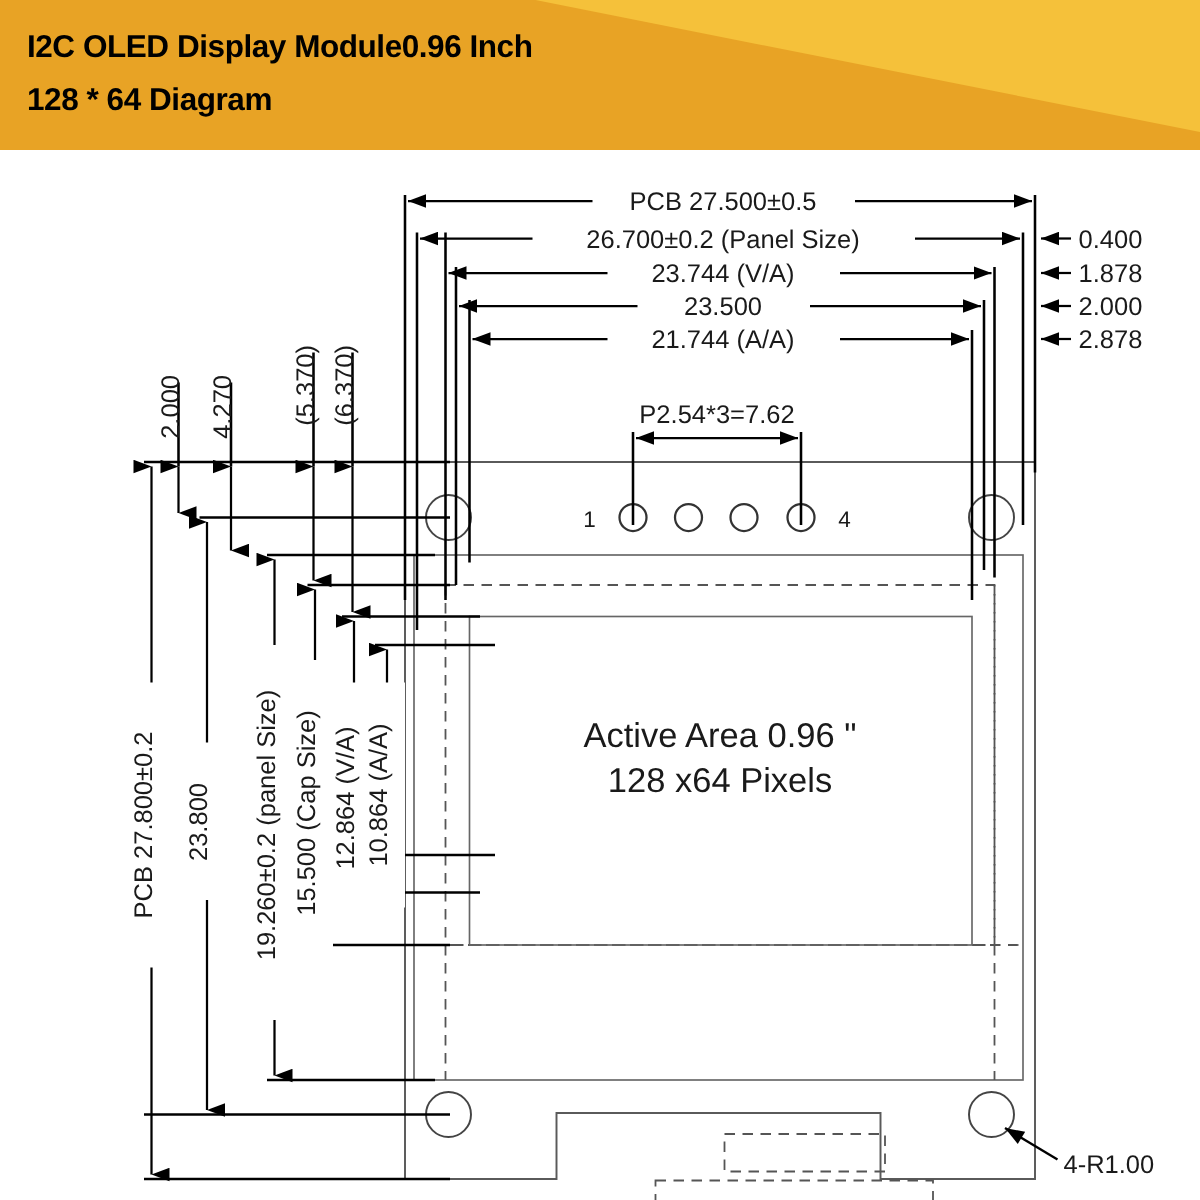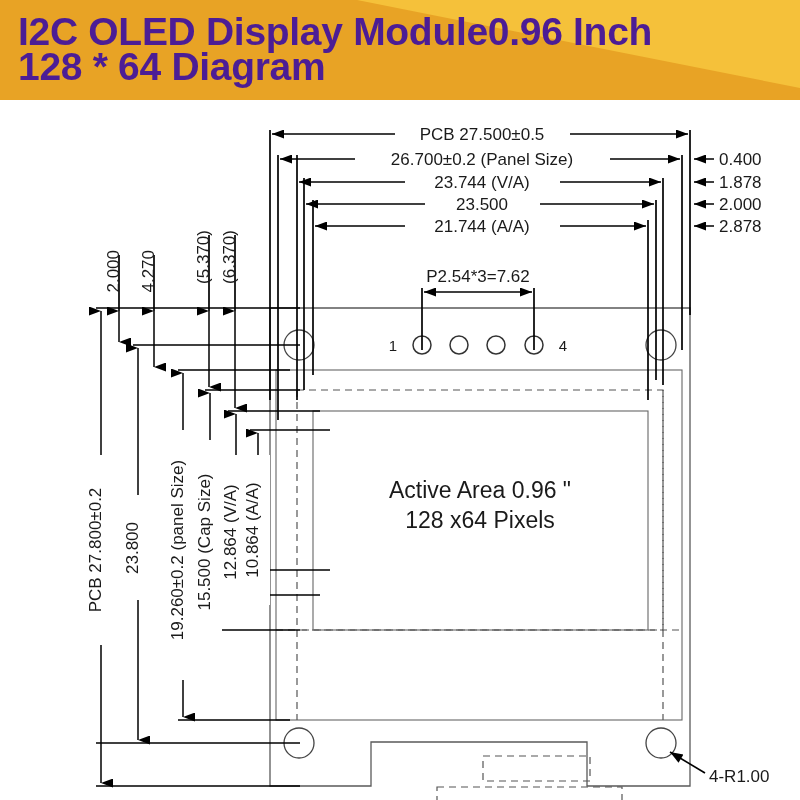--- a/index.html
+++ b/index.html
@@ -34,24 +34,24 @@
     position: absolute;
     left: 0;
     top: 0;
     display: block;
   }
   #header-text {
     position: absolute;
     left: 18px;
     top: 14px;
     width: 740px;
-    color: #4c1d95;
+    color: #000000;
     font-family: "Liberation Sans", sans-serif;
     font-weight: bold;
-    font-size: 39px;
+    font-size: 21px;
     line-height: 35px;
     letter-spacing: -0.3px;
     white-space: pre-line;
     -webkit-font-smoothing: antialiased;
   }
   
   #drawing {
     position: absolute;
     left: 0;
     top: 100px;

